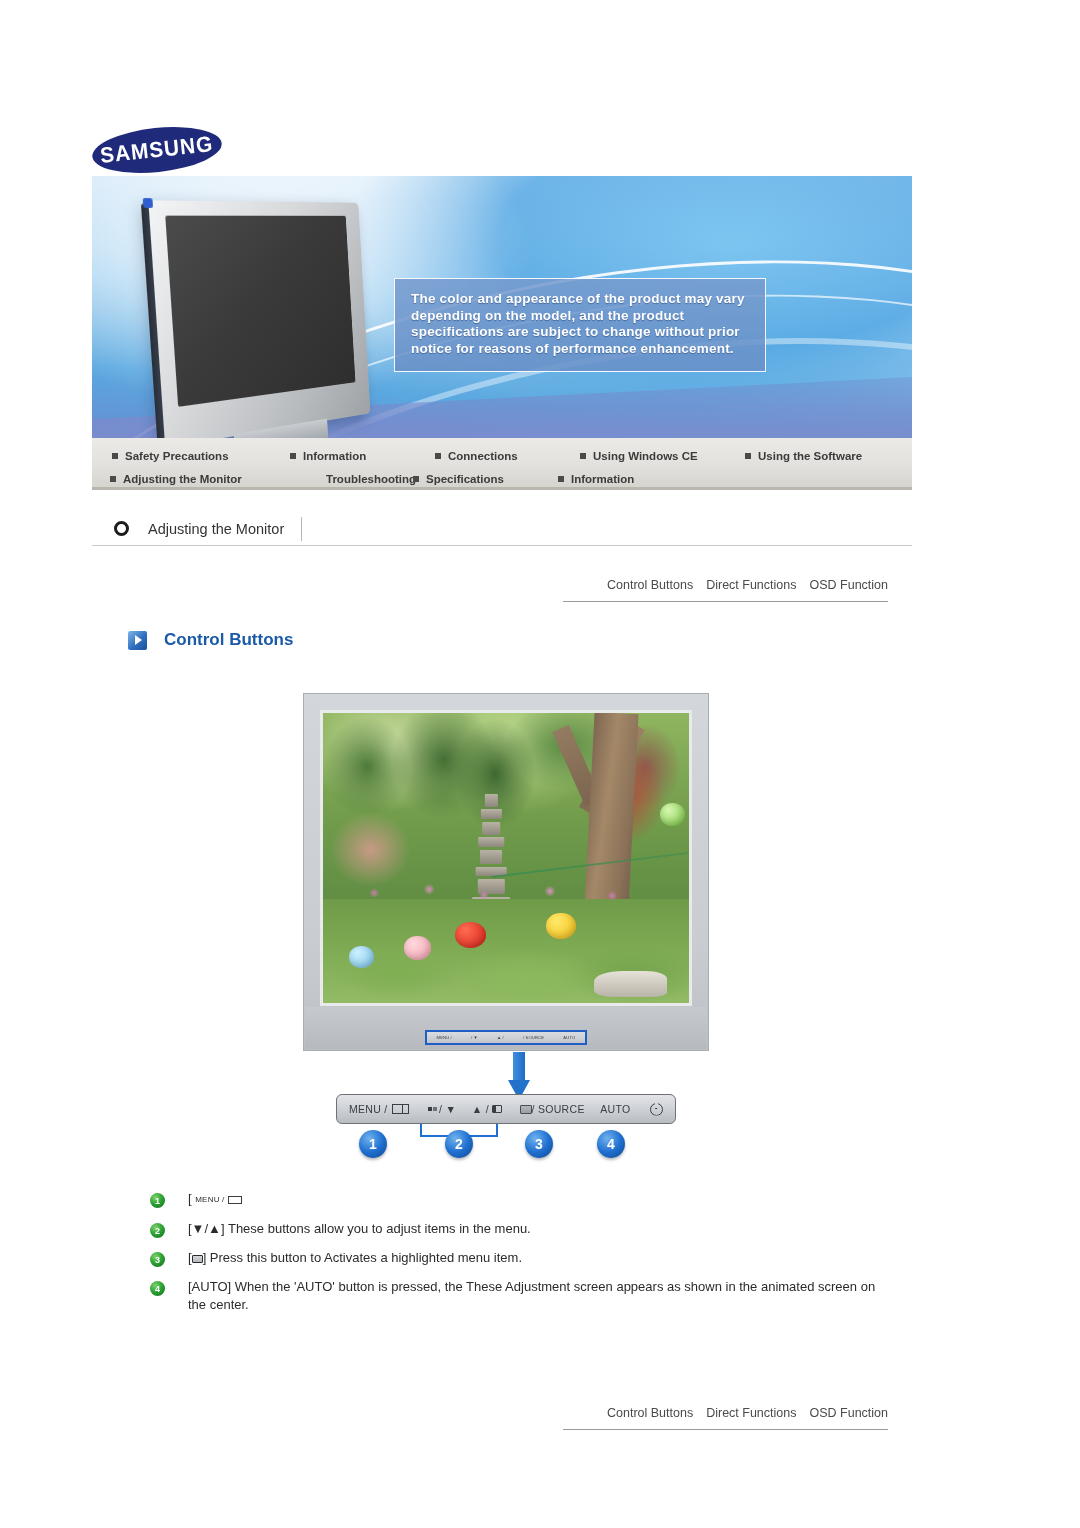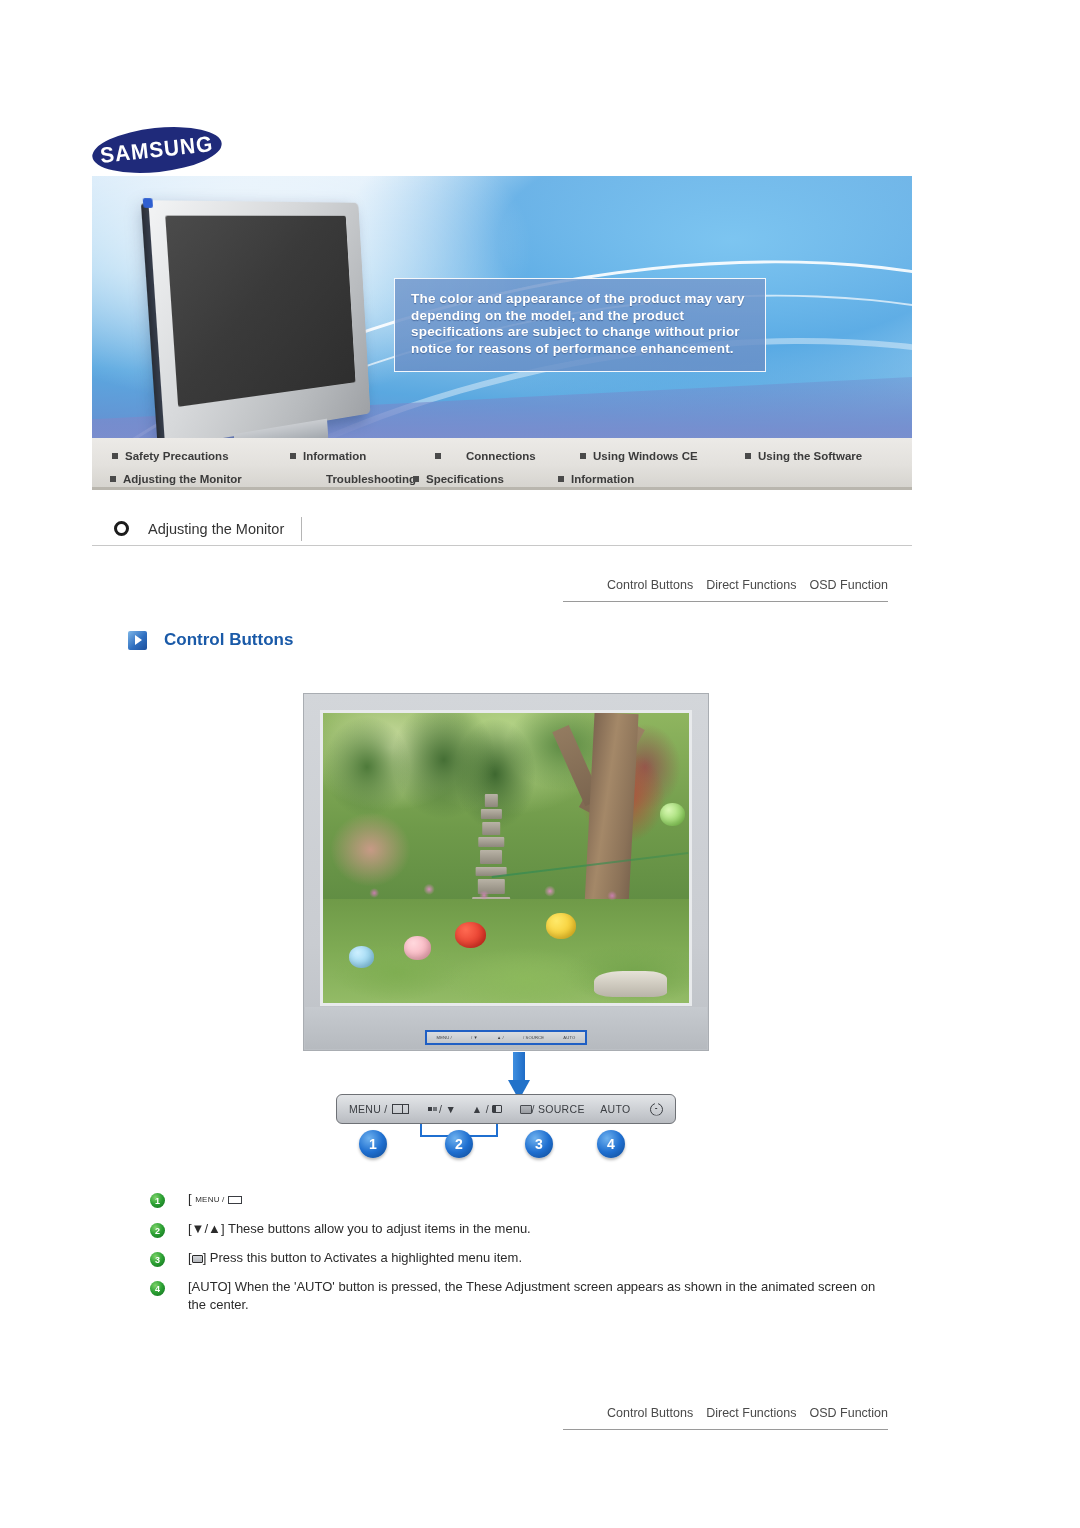--- a/index.html
+++ b/index.html
@@ -426,21 +426,21 @@
 <div class="navstrip">
   <div class="navrow">
     <div class="navitem" style="margin-left:20px;width:178px;">
       <span class="bullet"></span>
       <span>Safety Precautions</span>
     </div>
     <div class="navitem" style="width:145px;">
       <span class="bullet"></span>
       <span>Information</span>
     </div>
-    <div class="navitem" style="width:145px;gap:18px;">
+    <div class="navitem" style="width:145px;">
       <span class="bullet"></span>
       <span>Connections</span>
     </div>
     <div class="navitem" style="width:165px;align-items:center;">
       <span class="bullet"></span>
       <span>Using Windows CE</span>
     </div>
     <div class="navitem">
       <span class="bullet"></span>
       <span>Using the Software</span>

